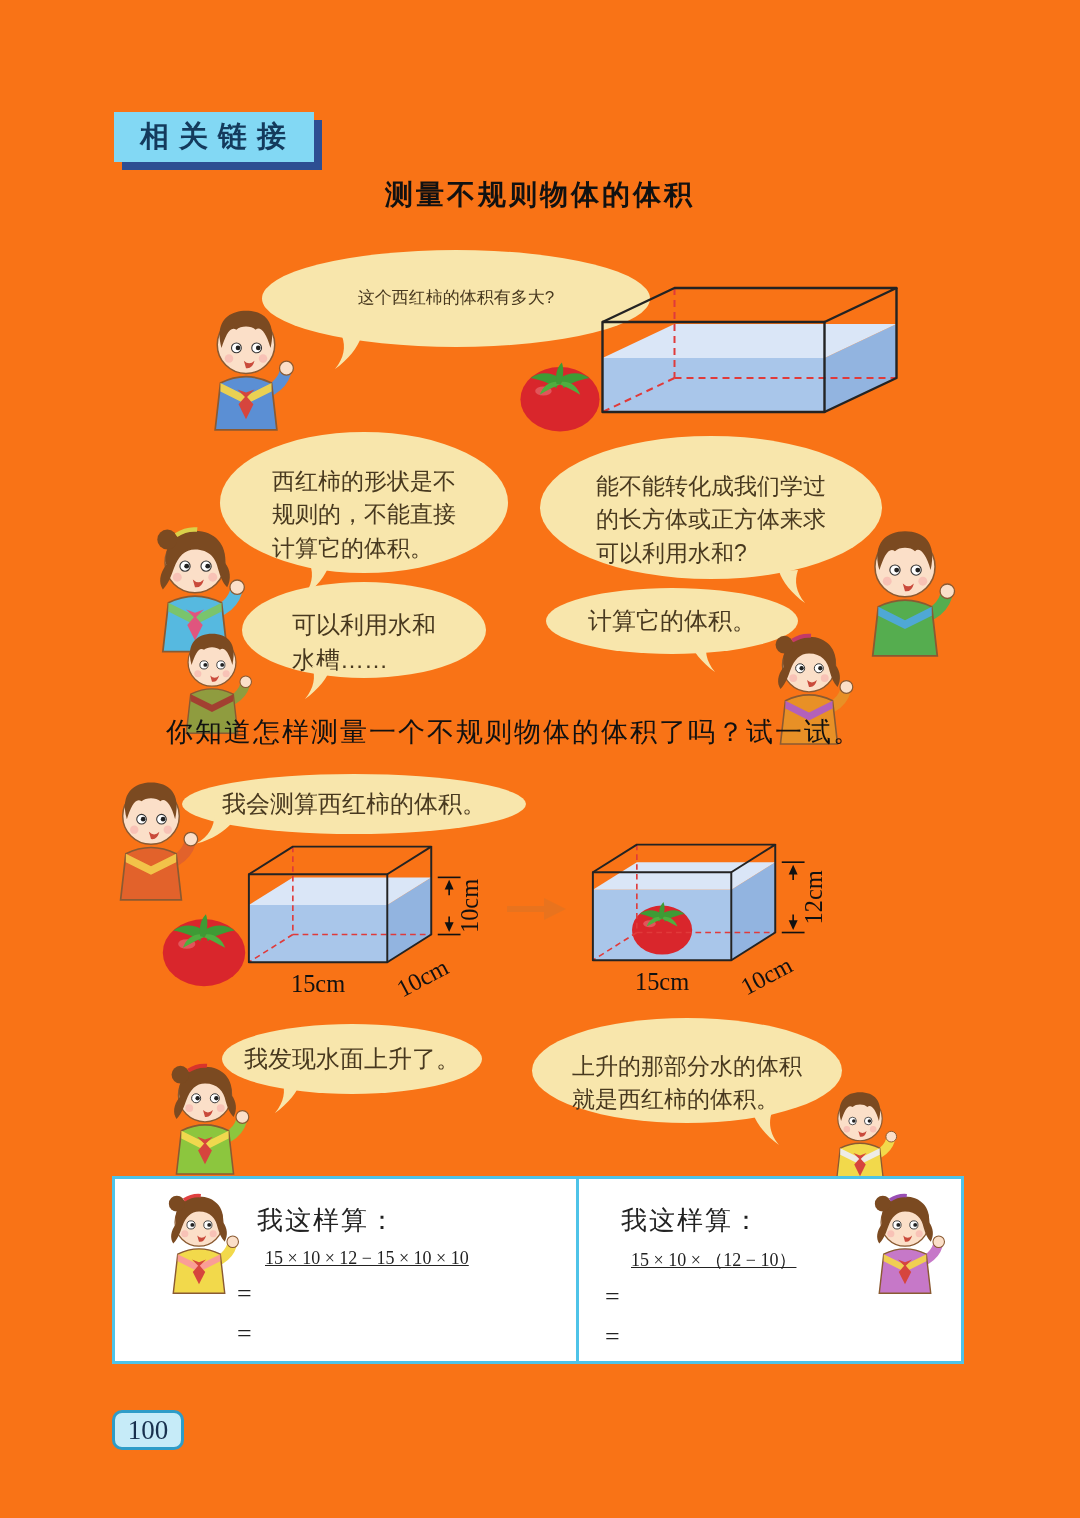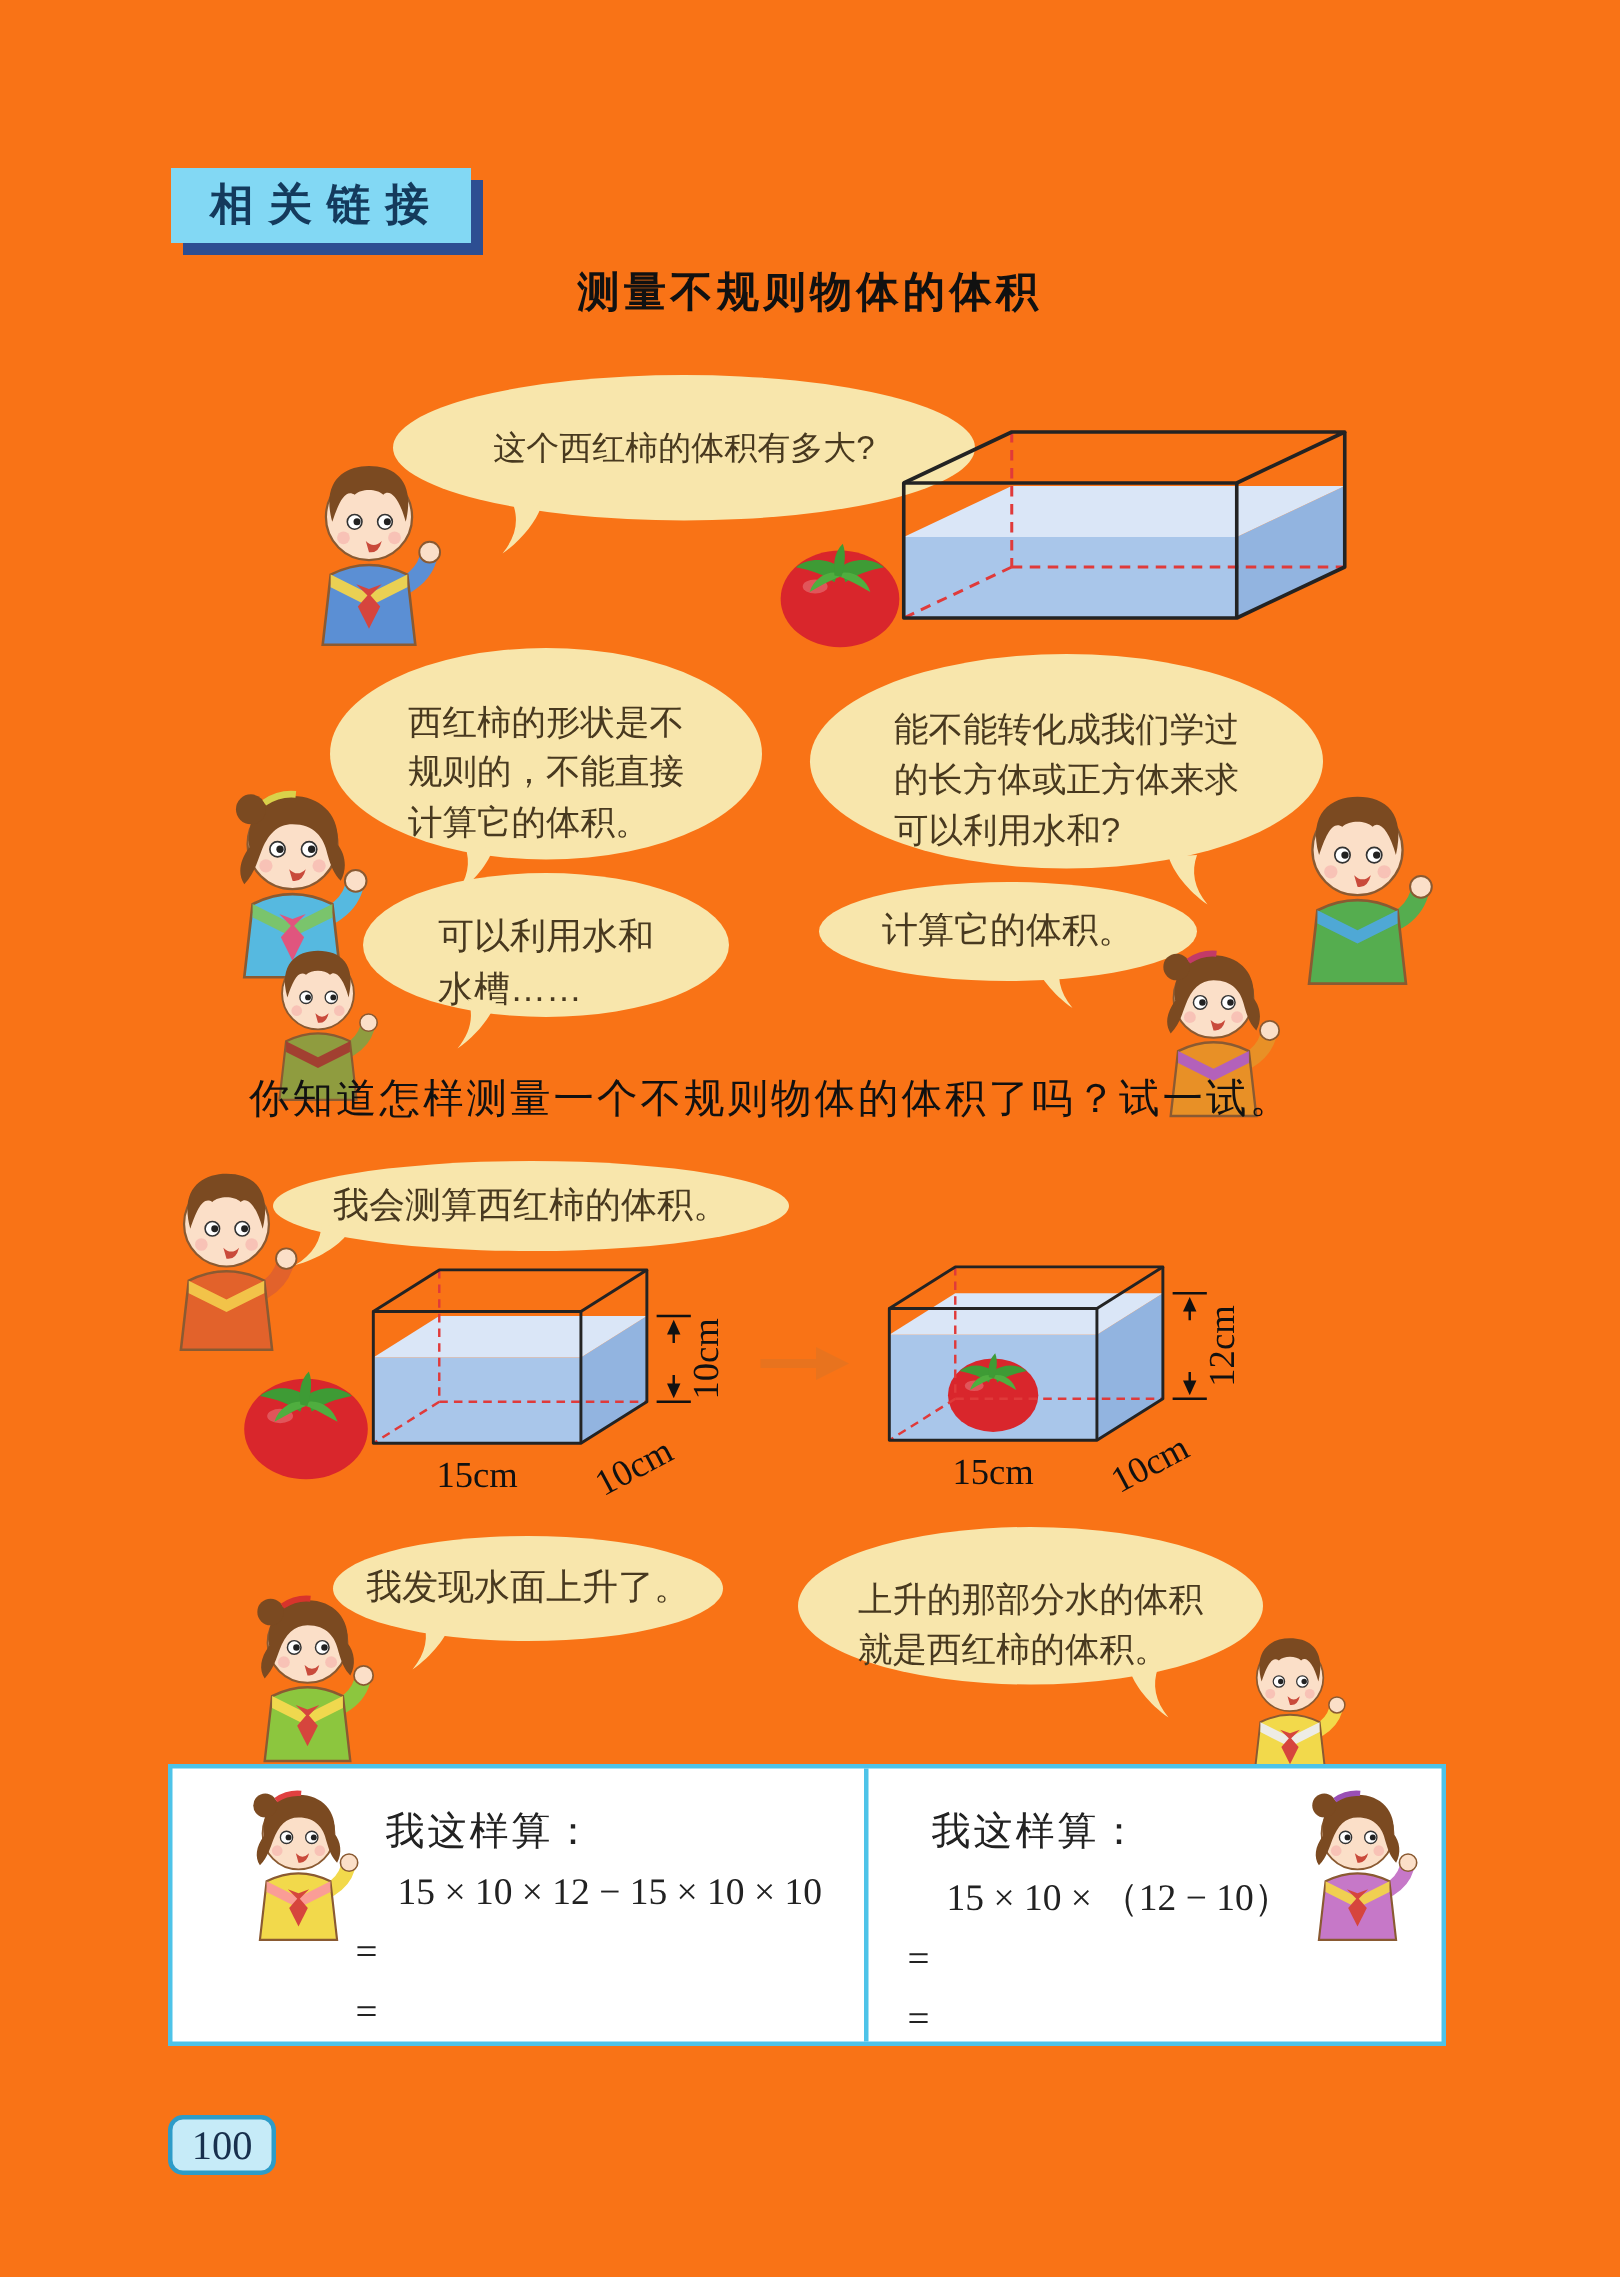--- a/index.html
+++ b/index.html
@@ -19,21 +19,21 @@
   
   .bubble{position:absolute;background:var(--bubble_fill);border-radius:50%;
           display:flex;align-items:center;justify-content:center;
           color:var(--bubble_text);line-height:1.45;}
   .bubble span{white-space:pre-line;}
   .bubble.ml span{text-align:left;margin-top:25px;}
   .tail{position:absolute;width:34px;height:36px;bottom:-24px;}
   .tail path{fill:var(--bubble_fill);}
   .tail.flip{transform:scaleX(-1);}
 
-  #b1{left:262px;top:250px;width:388px;height:97px;font-size:22px;}
+  #b1{left:262px;top:250px;width:388px;height:97px;font-size:17px;}
   #b1 .tail{left:72px;}
   #b2{left:220px;top:432px;width:288px;height:141px;font-size:23px;}
   #b2 .tail{left:82px;bottom:-26px;}
   #b3{left:540px;top:436px;width:342px;height:143px;font-size:23px;}
   #b3 .tail{right:76px;bottom:-26px;}
   #b4{left:242px;top:582px;width:244px;height:96px;font-size:24px;}
   #b4 .tail{left:62px;bottom:-23px;}
   #b5{left:546px;top:588px;width:252px;height:66px;font-size:24px;}
   #b5 .tail{right:82px;bottom:-20px;}
   #b6{left:182px;top:774px;width:344px;height:60px;font-size:24px;}
@@ -68,21 +68,21 @@
            border:3px solid var(--box_border);display:flex;background:#fff;box-sizing:border-box;padding-left:30px;}
   .calc-panel{position:relative;box-sizing:border-box;}
   .calc-left{width:434px;border-right:3px solid var(--box_border);}
   .calc-right{flex:1;}
   .calc-kid{position:absolute;width:88px;height:110px;}
   #k9{left:10px;top:6px;}
   #k10{right:12px;top:6px;}
   .calc-title{font-size:26px;color:#222;letter-spacing:2px;}
   .calc-left .calc-title{margin:24px 0 0 112px;}
   .calc-right .calc-title{margin:24px 0 0 42px;}
-  .calc-expr{font-family:"Liberation Serif", serif;font-size:25px;color:#222;}
+  .calc-expr{font-family:"Liberation Serif", serif;font-size:18px;color:#222;text-decoration:underline;}
   .calc-left .calc-expr{margin:10px 0 0 120px;}
   .calc-right .calc-expr{margin:10px 0 0 52px;}
   .calc-eq{font-family:"Liberation Serif", serif;font-size:26px;color:#222;margin-top:10px;}
   .calc-left .calc-eq{margin-left:92px;}
   .calc-right .calc-eq{margin-left:26px;}
 
   .pagenum{position:absolute;left:112px;top:1410px;width:72px;height:40px;
            background:var(--pagenum_fill);border:3px solid var(--pagenum_border);
            border-radius:10px;display:flex;align-items:center;justify-content:center;
            font-family:"Liberation Serif", serif;font-size:27px;color:#18304e;box-sizing:border-box;}

